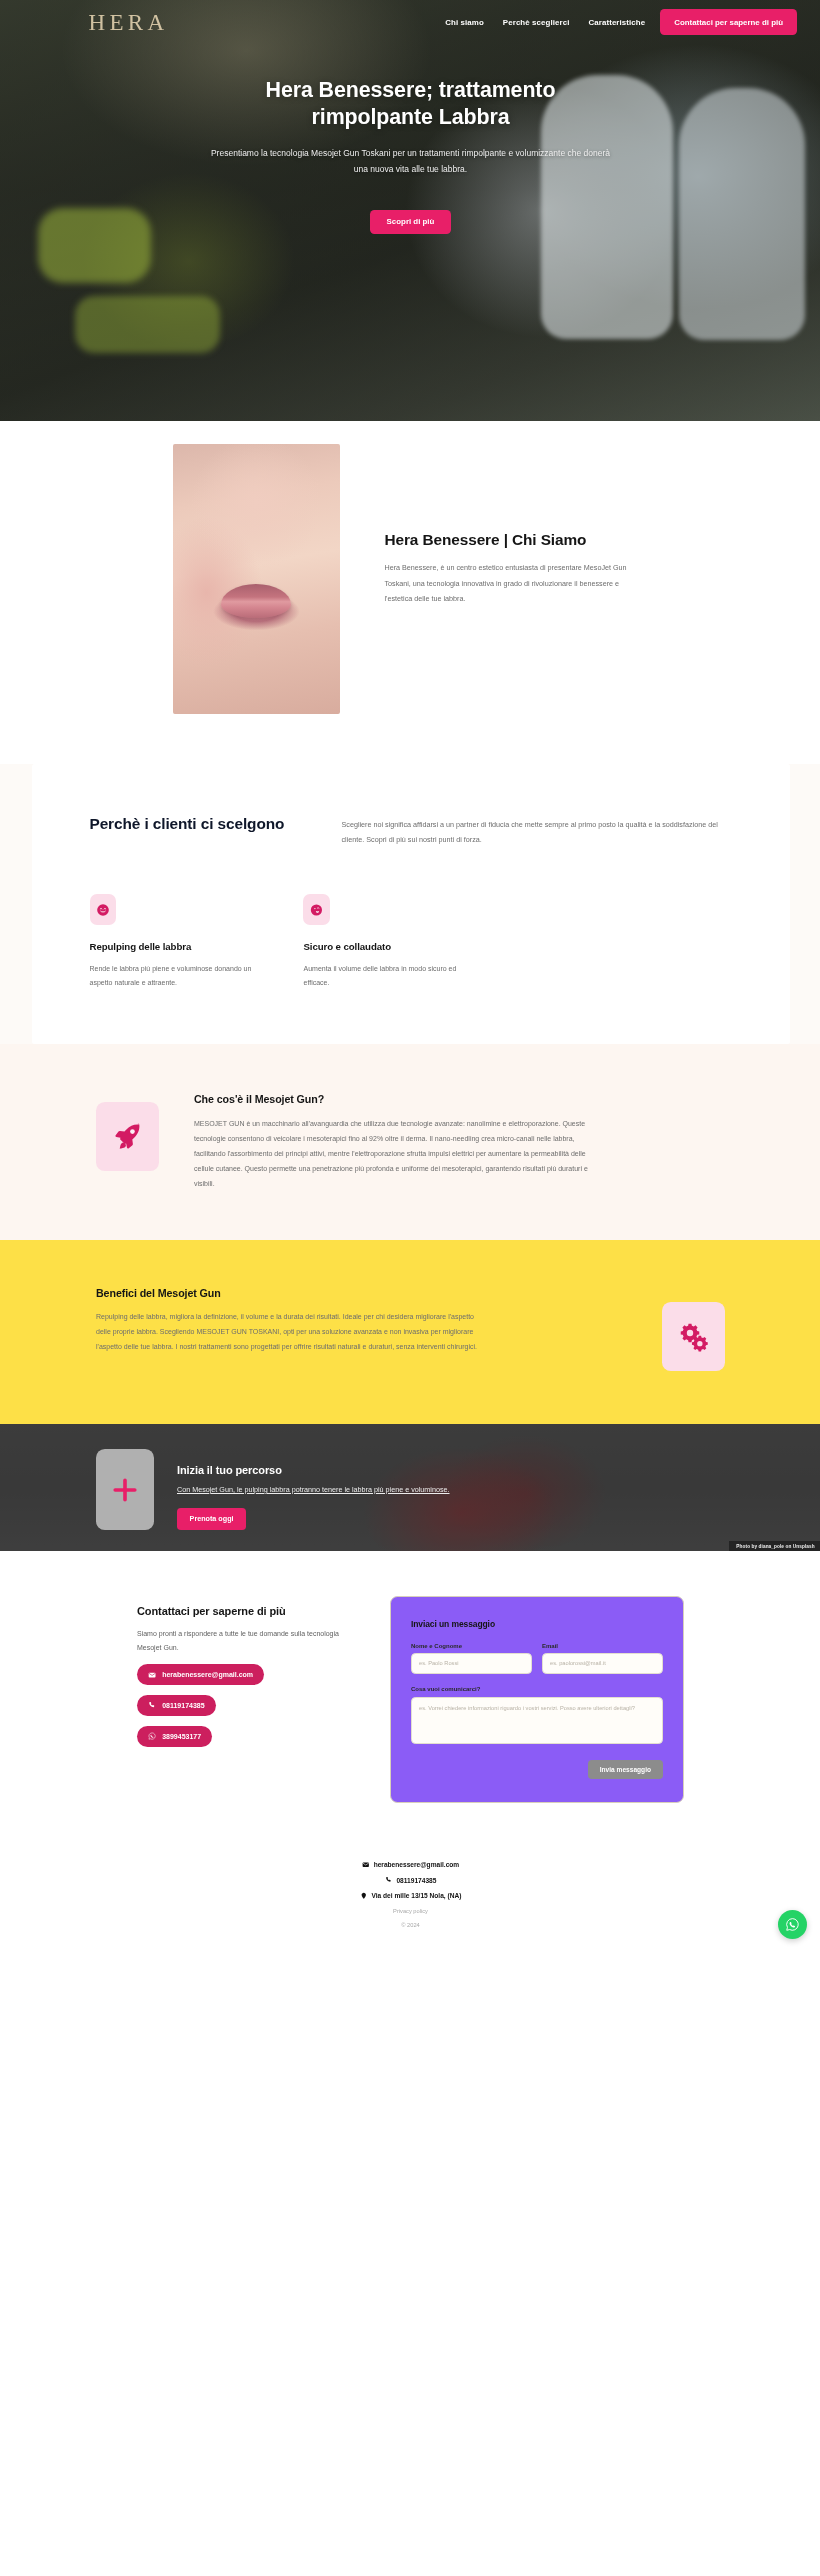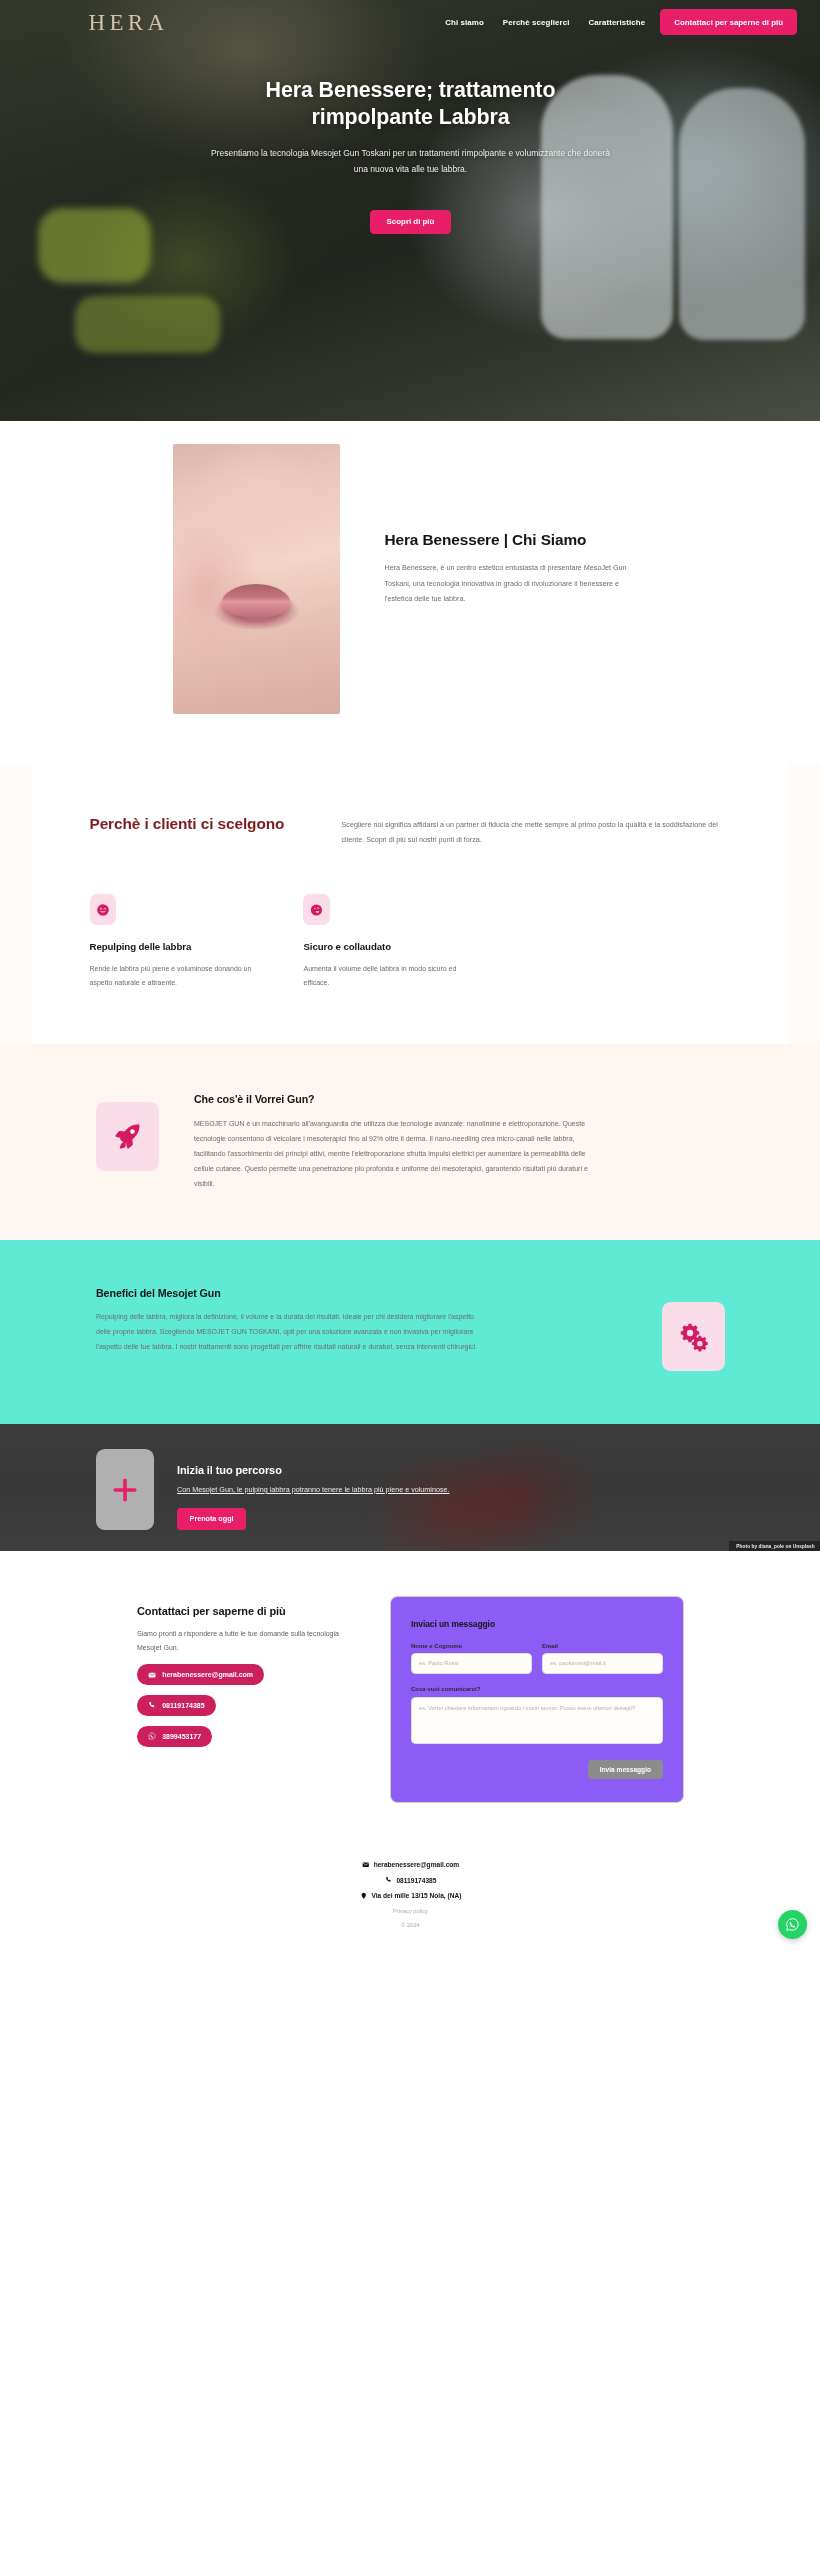--- a/index.html
+++ b/index.html
@@ -117,21 +117,21 @@
   .why{
     background:#ffffff;
     margin:0 auto;
     width:758px;
     border-radius:2.5px;
     padding:49px 58px 54px;
   }
   .why-head{display:flex;gap:0;align-items:flex-start;}
   .why-title{
     width:252px;flex:none;
-    font-size:15.4px;font-weight:800;line-height:1.45;color:#7f1d1d;letter-spacing:-0.1px;
+    font-size:15.4px;font-weight:800;line-height:1.45;color:#0f172a;letter-spacing:-0.1px;
   }
   .why-lead{
     flex:1;padding-top:3.8px;
     font-size:7.2px;line-height:2.1;color:#6d6d6d;font-weight:500;
   }
   .why-cards{display:flex;gap:0;margin-top:47px;}
   .why-card{width:33.333%;padding-right:36px;}
   .icon-tile{
     width:26.4px;height:31px;border-radius:7px;
     background:#fbdde9;
@@ -151,21 +151,21 @@
   .tile-lg{
     width:63px;height:69px;border-radius:8.8px;flex:none;
     background:#fbdde9;display:flex;align-items:center;justify-content:center;
     margin-top:12.6px;
   }
   .what-col{flex:1;padding-top:3.8px;}
   .what-title{font-size:10.7px;font-weight:800;color:#151515;letter-spacing:-0.1px;}
   .what-body{margin-top:10.7px;font-size:7px;line-height:2.15;color:#6d6d6d;font-weight:500;max-width:403px;}
 
   
-  .benefits{background:#5eead4;padding:47px 0 53px;}
+  .benefits{background:#fde047;padding:47px 0 53px;}
   .benefits-inner{width:629px;margin:0 auto;display:flex;gap:35px;align-items:flex-start;}
   .benefits-col{flex:1;}
   .benefits-title{font-size:10.7px;font-weight:800;color:#151515;letter-spacing:-0.1px;}
   .benefits-body{margin-top:10px;font-size:7px;line-height:2.15;color:#6d6d6d;font-weight:500;max-width:390px;}
   .tile-lg-r{
     width:63px;height:69px;border-radius:8.8px;flex:none;
     background:#fbdde9;display:flex;align-items:center;justify-content:center;
     margin-top:15px;
   }
 
@@ -345,21 +345,21 @@
   <section class="what">
     <div class="what-inner">
       <div class="tile-lg">
         <svg width="33" height="33" viewBox="0 0 24 24" aria-hidden="true">
           <path d="M20.4 3.3c-3.6-.4-6.7 1-9 3.4l-1.6 1.7-3.2-.4c-.5-.1-1 .1-1.3.5L3.4 11c-.4.5-.1 1.2.5 1.3l3 .6c-.2.6-.3 1.1-.3 1.1l3.3 3.3s.5-.1 1.1-.3l.6 3c.1.6.8.9 1.3.5l2.5-1.9c.4-.3.6-.8.5-1.3l-.4-3.2 1.7-1.6c2.4-2.3 3.8-5.4 3.4-9-.1-.6-.5-1-1.2-1.2z" fill="#d31b63"></path>
           <circle cx="15.6" cy="8.4" r="1.7" fill="#fdeef4"></circle>
           <path d="M7.6 17c-.9.9-1.2 3.9-1.2 3.9s3-.3 3.9-1.2c.8-.8.7-1.9 0-2.7-.8-.7-1.9-.8-2.7 0z" fill="#d31b63"></path>
         </svg>
       </div>
       <div class="what-col">
-        <h2 class="what-title">Che cos'è il Vorrei Gun?</h2>
+        <h2 class="what-title">Che cos'è il Mesojet Gun?</h2>
         <p class="what-body">MESOJET GUN è un macchinario all'avanguardia che utilizza due tecnologie avanzate: nanolimine e elettroporazione. Queste tecnologie consentono di veicolare i mesoterapici fino al 92% oltre il derma. Il nano-needling crea micro-canali nelle labbra, facilitando l'assorbimento dei principi attivi, mentre l'elettroporazione sfrutta impulsi elettrici per aumentare la permeabilità delle cellule cutanee. Questo permette una penetrazione più profonda e uniforme dei mesoterapici, garantendo risultati più duraturi e visibili.</p>
       </div>
     </div>
   </section>
 
   <section class="benefits">
     <div class="benefits-inner">
       <div class="benefits-col">
         <h2 class="benefits-title">Benefici del Mesojet Gun</h2>
         <p class="benefits-body">Repulping delle labbra, migliora la definizione, il volume e la durata dei risultati. Ideale per chi desidera migliorare l'aspetto delle proprie labbra. Scegliendo MESOJET GUN TOSKANI, opti per una soluzione avanzata e non invasiva per migliorare l'aspetto delle tue labbra. I nostri trattamenti sono progettati per offrire risultati naturali e duraturi, senza interventi chirurgici.</p>

